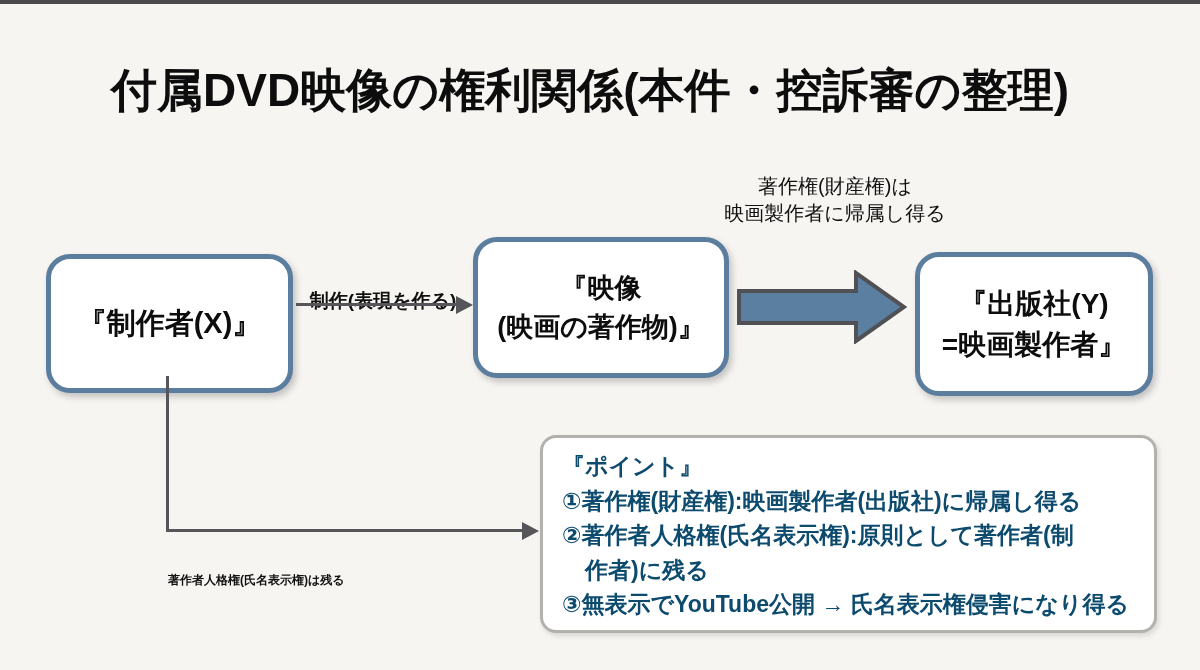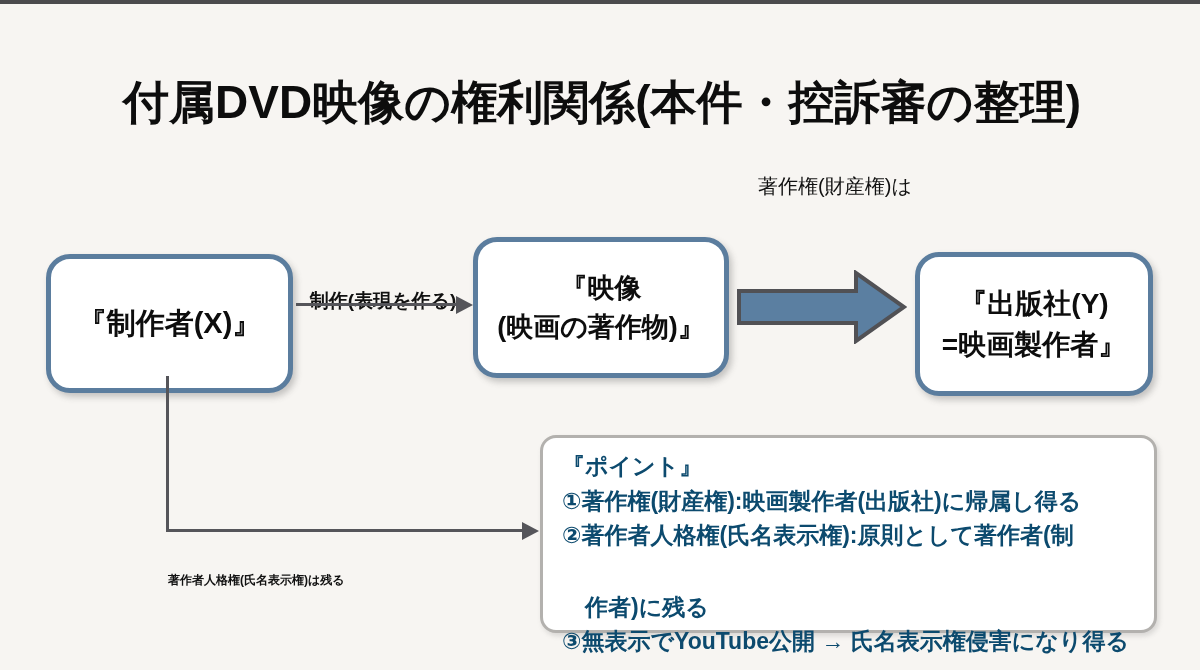--- a/index.html
+++ b/index.html
@@ -26,21 +26,21 @@
   .top-bar{
     position:absolute;
     left:0;top:0;
     width:1200px;height:4px;
     background:#4b4b4d;
   }
   .title{
     position:absolute;
     top:60px;left:0;
     width:1180px;
-    margin:12px;
+    margin:0;
     text-align:center;
     font-size:46px;
     font-weight:bold;
     color:#0d0d0d;
     white-space:nowrap;
   }
   .node{
     position:absolute;
     box-sizing:border-box;
     background:#ffffff;
@@ -112,21 +112,21 @@
     border:3px solid var(--points-border);
     border-radius:16px;
     box-shadow:2px 3px 5px rgba(100,100,100,.20);
     padding:11px 8px 0 19px;
     font-size:23px;
     font-weight:bold;
     line-height:34.5px;
     color:#0c4a6e;
   }
   .points-line{white-space:nowrap;}
-  .points-line.indent{padding-left:23px;margin-top:37px;}
+  .points-line.indent{padding-left:23px;}
 </style>
 </head>
 <body>
 
 <div class="stage">
 
   <div class="top-bar"></div>
 
   <h1 class="title">付属DVD映像の権利関係(本件・控訴審の整理)</h1>
 
@@ -138,20 +138,21 @@
   <div class="hline create-line"></div>
   <div class="arrowhead-right create-head"></div>
 
   <div class="node node-video">
     <div>『映像</div>
     <div>(映画の著作物)』</div>
   </div>
 
   <div class="transfer-note">
     <div>著作権(財産権)は</div>
+    <div>映画製作者に帰属し得る</div>
   </div>
 
   <svg class="big-arrow" width="170" height="74" viewBox="0 0 170 74" xmlns="http://www.w3.org/2000/svg">
     <polygon points="2,21 119,21 119,3 167,37 119,71 119,53 2,53"></polygon>
   </svg>
 
   <div class="node node-publisher">
     <div>『出版社(Y)</div>
     <div>=映画製作者』</div>
   </div>

